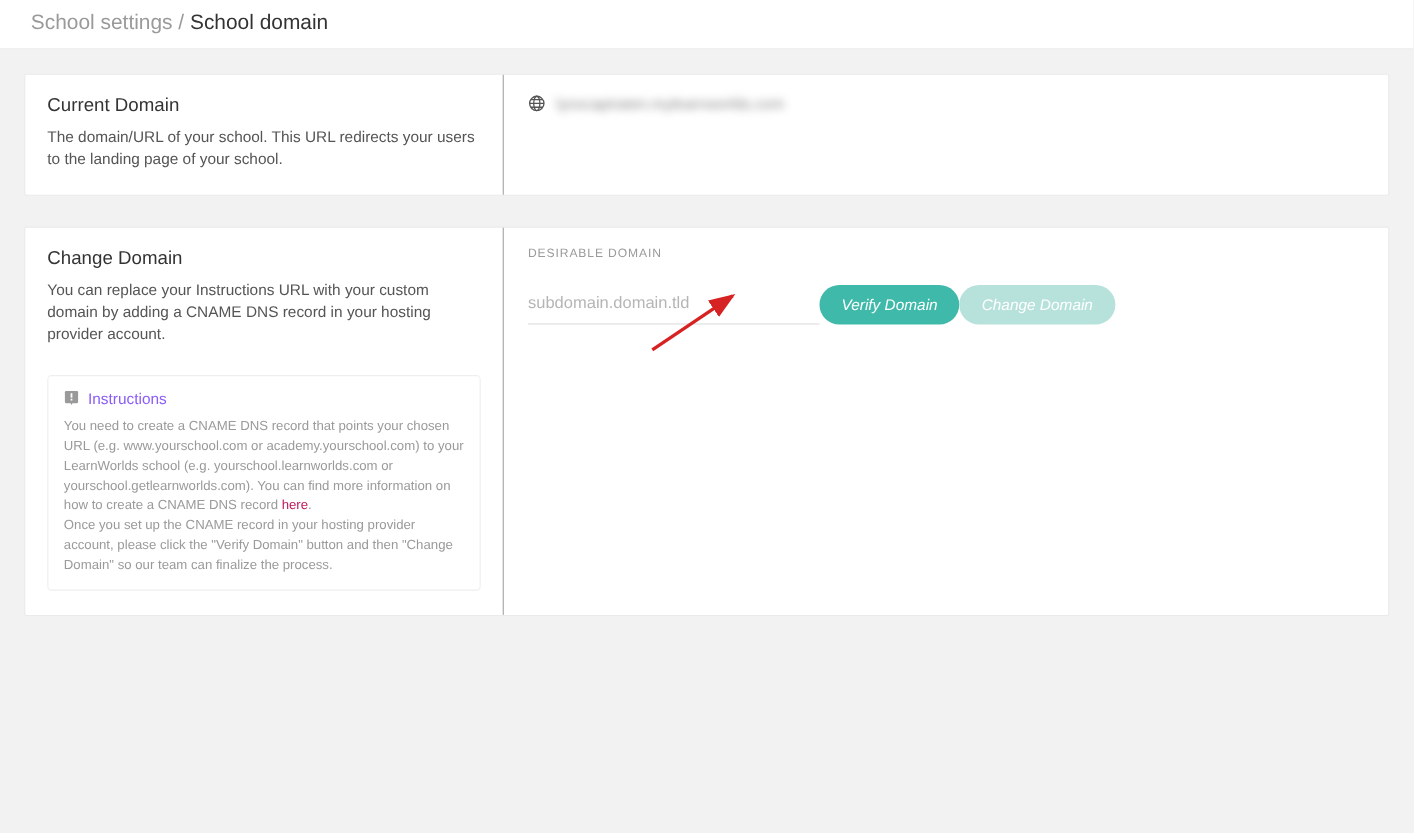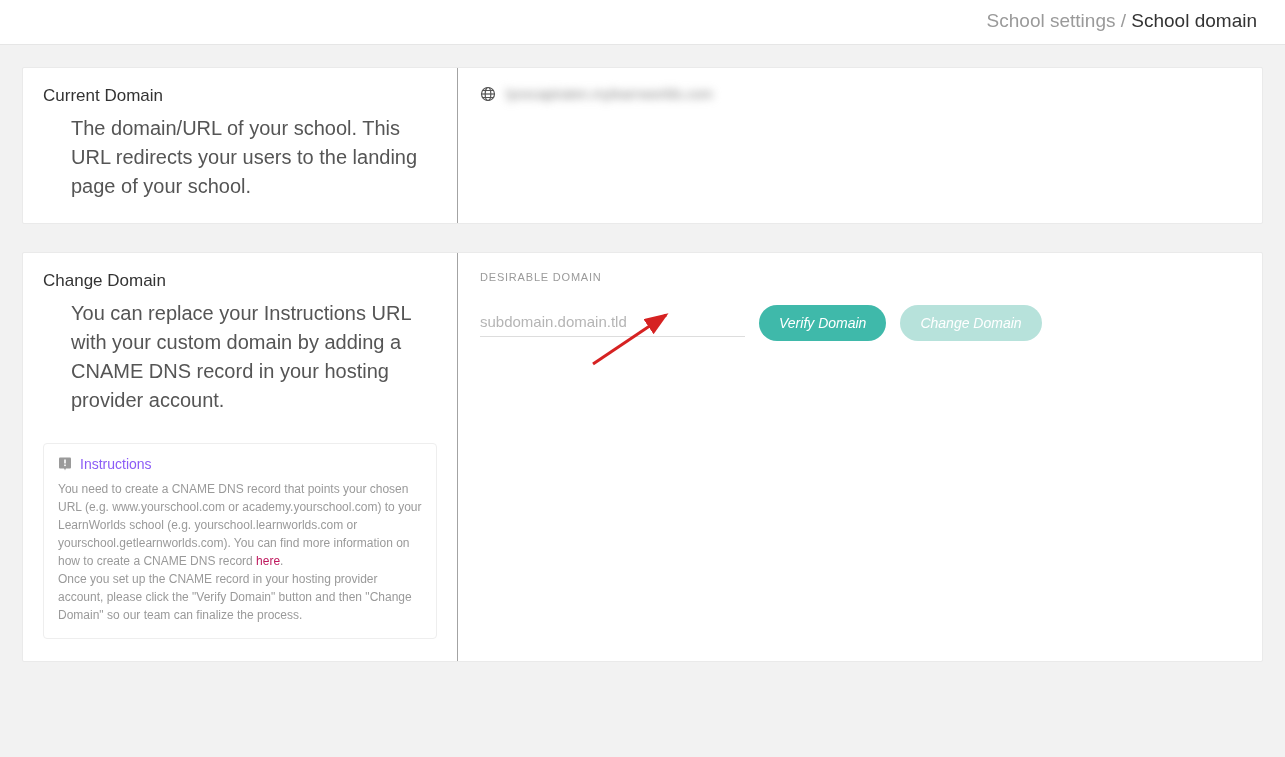--- a/index.html
+++ b/index.html
@@ -11,21 +11,20 @@
   }
   .topbar {
     background: #fff;
     padding: 10px 28px 12px 28px;
     border-bottom: 1px solid #e6e6e6;
   }
   .breadcrumb {
     font-size: 19px;
     color: #9a9a9a;
     font-weight: 400;
-    text-align: right;
   }
   .breadcrumb .active { color: #333; }
   .content { padding: 22px; }
   .panel {
     background: #fff;
     border: 1px solid #eaeaea;
     border-radius: 2px;
     margin-bottom: 28px;
     display: flex;
   }
@@ -40,24 +39,23 @@
     padding: 18px 22px 22px 22px;
     position: relative;
   }
   .panel-title {
     font-size: 17px;
     font-weight: 500;
     color: #333;
     margin-bottom: 8px;
   }
   .panel-desc {
-    font-size: 20px;
+    font-size: 14px;
     color: #555;
     line-height: 1.45;
-    margin-left: 28px;
   }
   .domain-row {
     display: flex;
     align-items: center;
     gap: 10px;
   }
   .globe-icon {
     width: 16px; height: 16px;
     display: inline-flex;
   }
@@ -94,22 +92,21 @@
   }
   .instructions-body a { color: #be185d; text-decoration: none; }
   .field-label {
     font-size: 11px;
     letter-spacing: 0.8px;
     color: #9a9a9a;
     margin-bottom: 22px;
   }
   .field-row {
     display: flex;
-    align-items: center;
-    gap: 14px;
+    gap: 0;
   }
   .domain-input {
     flex: 0 0 265px;
     border: none;
     border-bottom: 1px solid #ddd;
     font-size: 15px;
     padding: 4px 0 6px 0;
     color: #333;
     outline: none;
     background: transparent;

